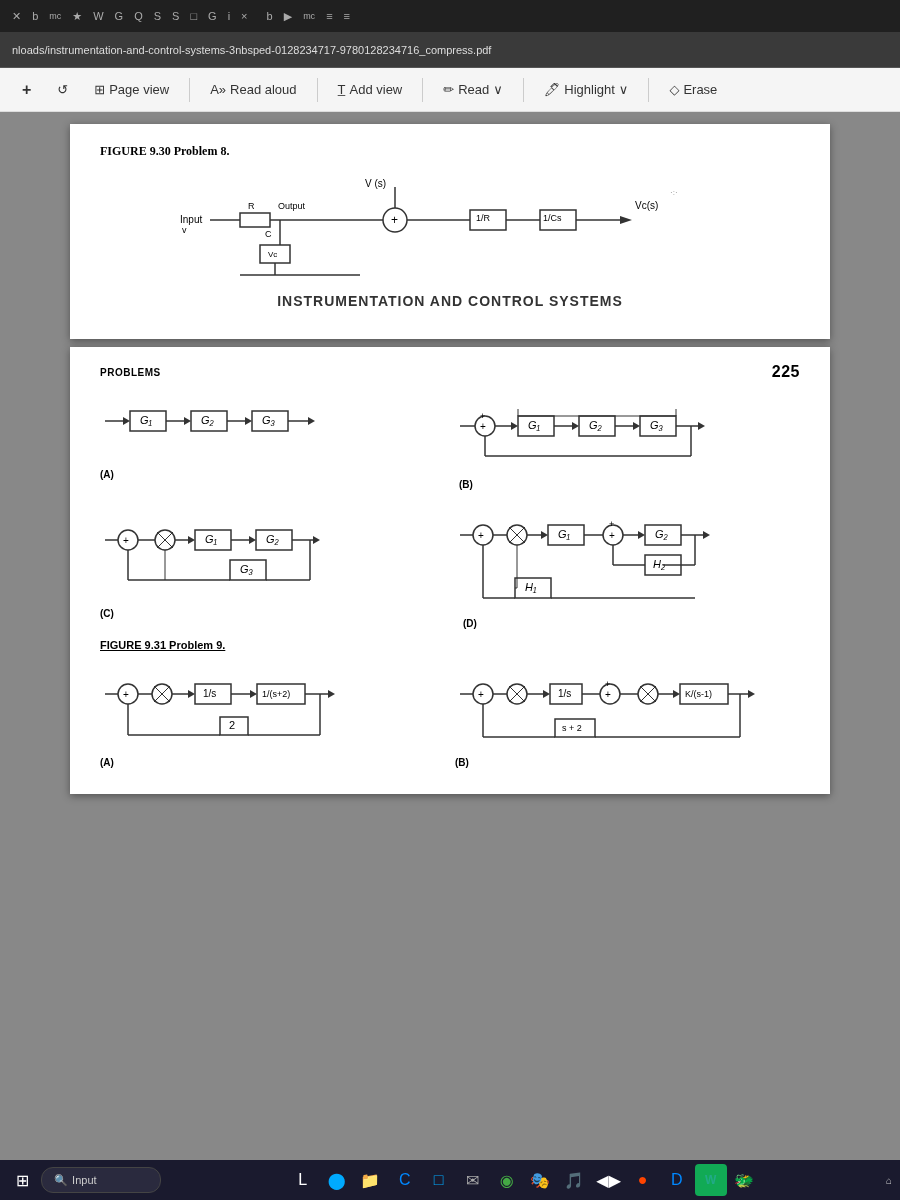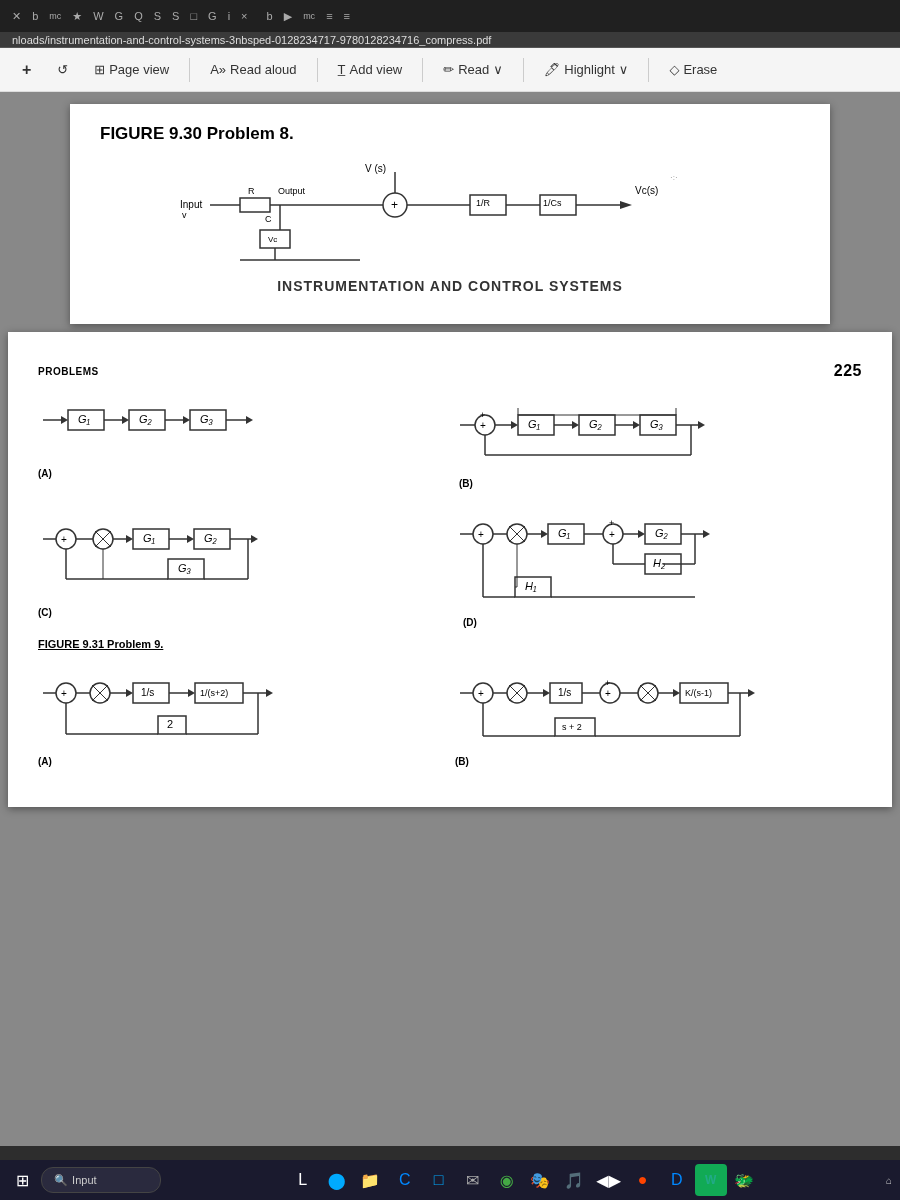--- a/index.html
+++ b/index.html
@@ -28,21 +28,21 @@
       font-size: 11px;
     }
     .tab-bar-icons span {
       color: #aaa;
       padding: 2px 4px;
     }
 
     
     .address-bar {
       background: #3a3a3a;
-      height: 16px;
+      height: 36px;
       display: flex;
       align-items: center;
       padding: 0 12px;
       color: #ddd;
       font-size: 11px;
       border-bottom: 1px solid #555;
     }
 
     
     .toolbar {
@@ -92,44 +92,45 @@
       padding: 20px 30px;
       box-shadow: 0 2px 8px rgba(0,0,0,0.4);
     }
 
     
     .figure-930 {
       width: 100%;
       margin-bottom: 10px;
     }
     .figure-label {
-      font-size: 17px;
+      font-size: 12px;
       font-weight: bold;
       margin-bottom: 6px;
+      font-family: Liberation Serif, serif;
     }
     .circuit-diagram {
       width: 100%;
       display: flex;
       justify-content: center;
       margin-bottom: 4px;
     }
     .page-footer-text {
       text-align: center;
       font-size: 14px;
       font-weight: bold;
       letter-spacing: 1px;
       margin: 8px 0;
       color: #333;
     }
 
     
     .pdf-page-2 {
       background: #fff;
-      width: 884px;
-      padding: 30px 30px;
+      width: 760px;
+      padding: 16px 30px;
       box-shadow: 0 2px 8px rgba(0,0,0,0.4);
       flex-shrink: 0;
     }
     .page-header {
       display: flex;
       justify-content: space-between;
       align-items: center;
       margin-bottom: 10px;
       font-size: 10px;
       font-weight: bold;

